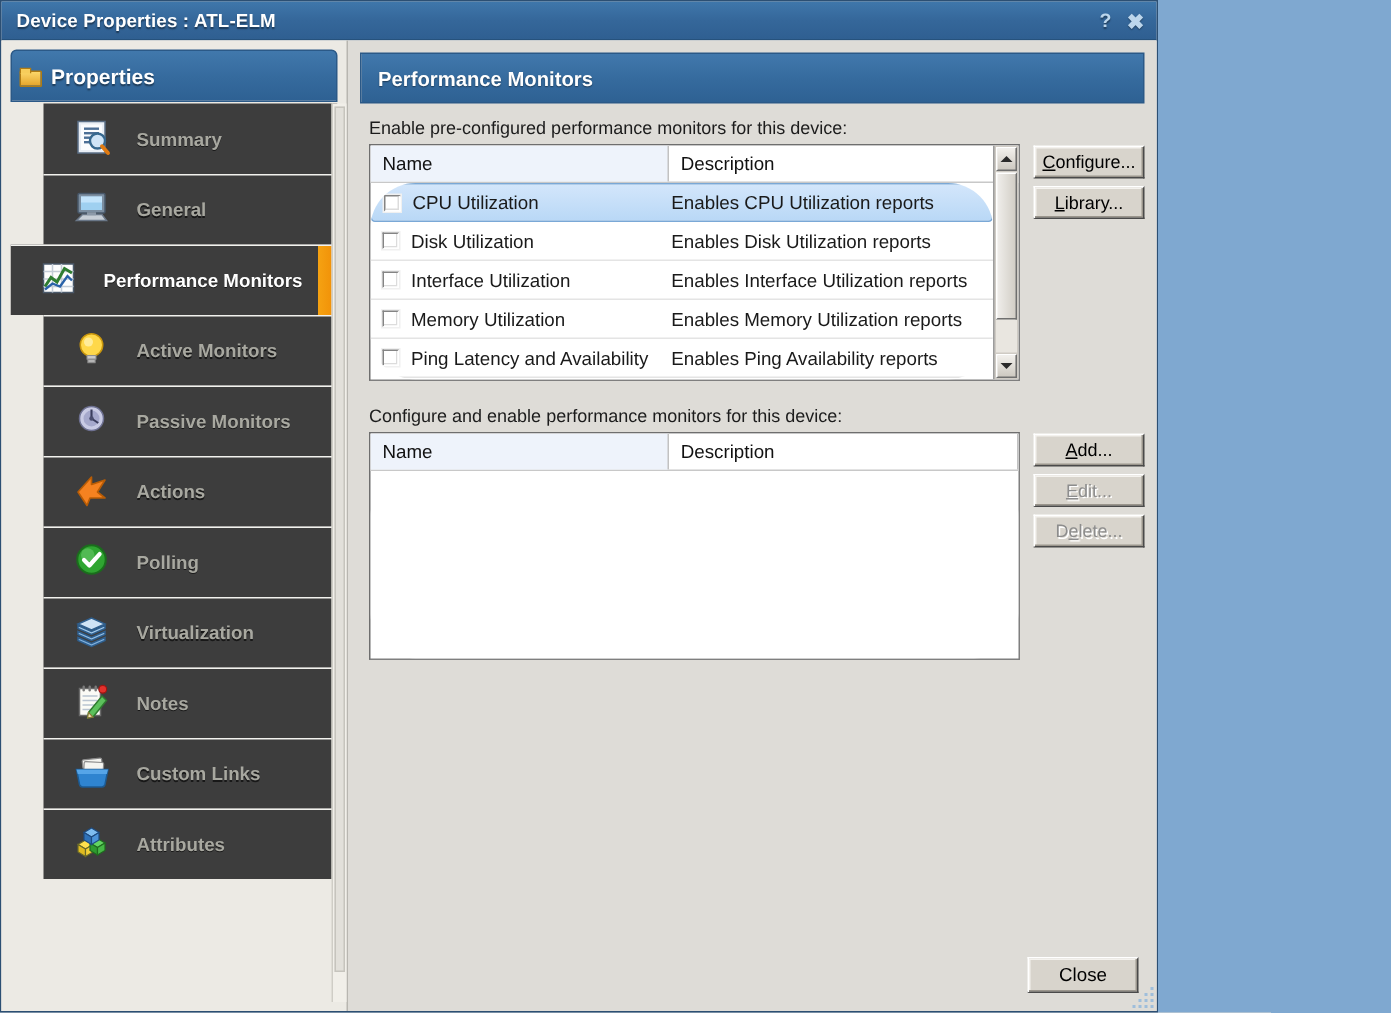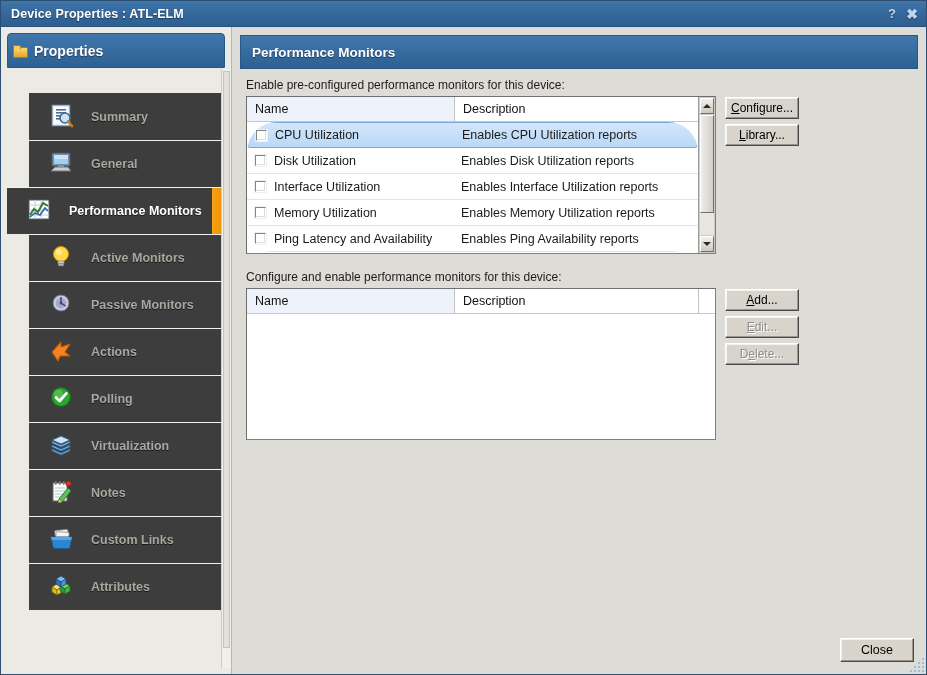--- a/index.html
+++ b/index.html
@@ -6,21 +6,21 @@
   body{
     width:927px;height:675px;overflow:hidden;
     background:#7fa8d0;
     font-family:"Liberation Sans", sans-serif;
     font-size:12px;
     -webkit-font-smoothing:antialiased;
   }
 
   
   #window{
-    position:absolute;left:0;top:0;width:927px;height:675px;
+    position:absolute;left:0;top:0;width:772px;height:675px;
     background:#dcdcdc;
     border:1px solid #2c4f73;
     box-sizing:border-box;
     display:flex;flex-direction:column;
   }
 
   
   #titlebar{
     height:26px;flex:0 0 26px;
     background:linear-gradient(to bottom,#3f77ab 0%,#35679a 50%,#2f5f91 100%);
@@ -92,21 +92,21 @@
   .nav-item{
     position:relative;
     margin-left:22px;
     height:47px;
     background:#3d3d3d;
     border-top:1px solid #f2f2ee;
     display:flex;align-items:center;
     box-sizing:border-box;
     cursor:default;
   }
-  .nav-item:first-child{border-top:none;margin-top:24px;}
+  .nav-item:first-child{border-top:none;}
   .nav-item .ico{
     width:28px;height:28px;flex:0 0 28px;margin-left:20px;margin-right:14px;
     position:relative;
   }
   .nav-item .lbl{
     color:#a8a8a0;font-size:12.5px;font-weight:bold;
     text-shadow:0 1px 0 rgba(0,0,0,.6);
     white-space:nowrap;
   }
   .nav-item.active{

